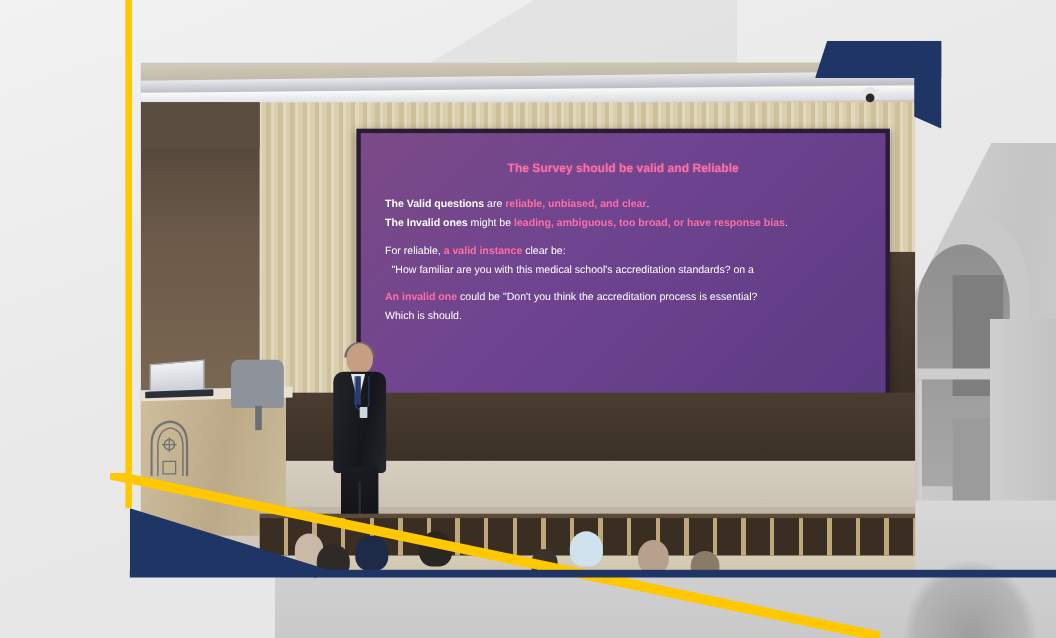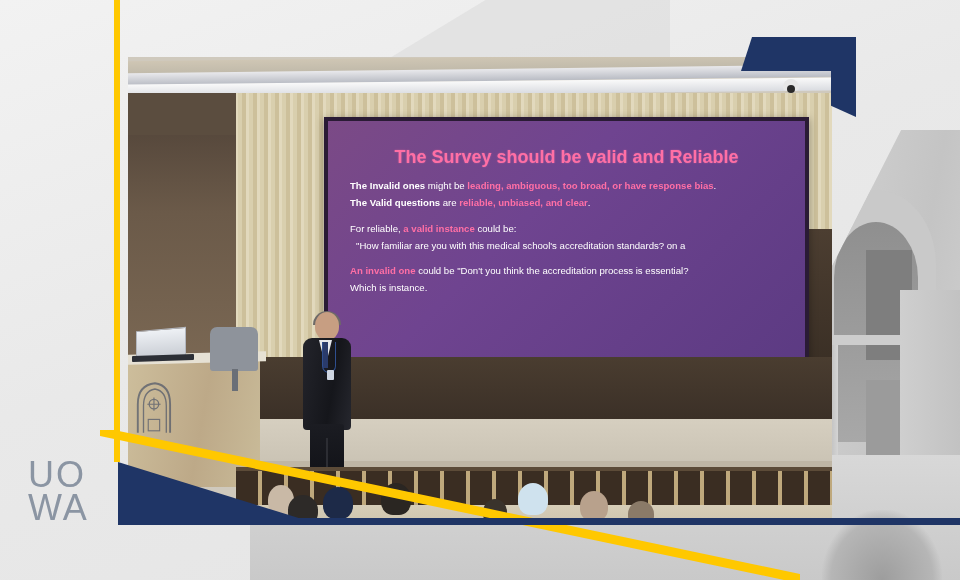--- a/index.html
+++ b/index.html
@@ -134,21 +134,21 @@
     background:#2a1b35;padding:4px;box-sizing:border-box;
     box-shadow:0 2px 8px rgba(0,0,0,.35);
   }
   .screen-inner{
     position:absolute;left:4px;top:4px;right:4px;bottom:4px;
     background:linear-gradient(135deg,#7b4a86 0%,#6f4490 40%,#5b3a82 100%);
     overflow:hidden;
   }
   .slide-title{
     position:absolute;left:0;right:0;top:26px;text-align:center;
-    color:#ff6fa5;font-weight:bold;font-size:18px;
+    color:#ff6fa5;font-weight:bold;font-size:11px;
     text-shadow:0 0 2px rgba(255,120,170,.45);
   }
   .slide-body{
     position:absolute;left:22px;right:18px;top:58px;
     color:#ffffff;font-size:9.6px;line-height:1.55;
   }
   .slide-body p{margin:0 0 2px 0;}
   .slide-body .gap{height:9px;}
   .hl{color:#ff6fa5;font-weight:bold;}
   .bold{font-weight:bold;}
@@ -289,28 +289,28 @@
     <div class="camera-lens"></div>
 
     <div class="wall-unit"></div>
     <div class="wall-plate"></div>
     <div class="wall-cup"></div>
 
     <div class="screen">
       <div class="screen-inner">
         <div class="slide-title">The Survey should be valid and Reliable</div>
         <div class="slide-body">
+            <p><span class="bold">The Valid questions</span><span> are </span><span class="hl">reliable, unbiased, and clear</span><span>.</span></p>
             <p><span class="bold">The Invalid ones</span><span> might be </span><span class="hl">leading, ambiguous, too broad, or have response bias</span><span>.</span></p>
-            <p><span class="bold">The Valid questions</span><span> are </span><span class="hl">reliable, unbiased, and clear</span><span>.</span></p>
             <div class="gap"></div>
-            <p><span>For reliable, </span><span class="hl">a valid instance</span><span> could be:</span></p>
+            <p><span>For reliable, </span><span class="hl">a valid instance</span><span> clear be:</span></p>
             <p class="indent"><span>"How familiar are you with this medical school's accreditation standards? on a</span></p>
             <div class="gap"></div>
             <p><span class="hl">An invalid one</span><span> could be "Don't you think the accreditation process is essential?</span></p>
-            <p><span>Which is instance.</span></p>
+            <p><span>Which is should.</span></p>
           </div>
         <div class="gamma-badge">
           <span class="gamma-dot"></span>
           <span>Made with Gamma</span>
         </div>
       </div>
     </div>
 
     <div class="ph-darkband"></div>
     <div class="floor"></div>
@@ -362,18 +362,14 @@
   <div class="yellow-diag"></div>
   <div class="navy-tri"></div>
   <div class="navy-hline-2"></div>
   <div class="navy-hline"></div>
 
   <div class="navy-bracket">
     <div class="nb-top"></div>
     <div class="nb-right"></div>
   </div>
 
-  <div class="logo">
-    <div>UO</div>
-    <div>WA</div>
-  </div>
 
 </div>
 
 </body></html>

